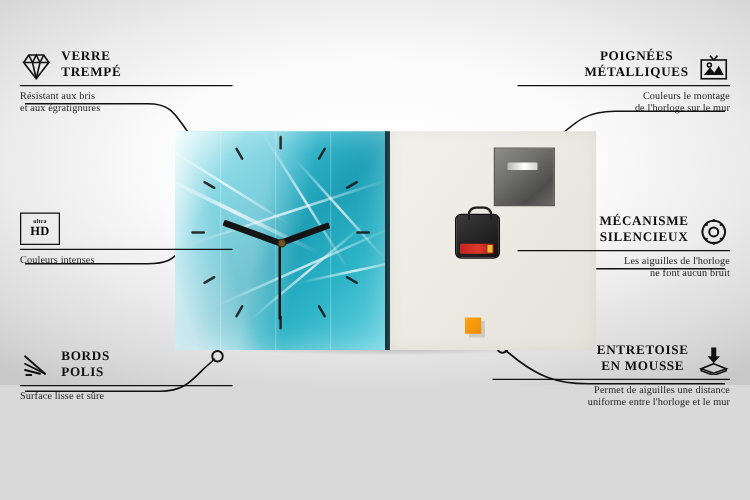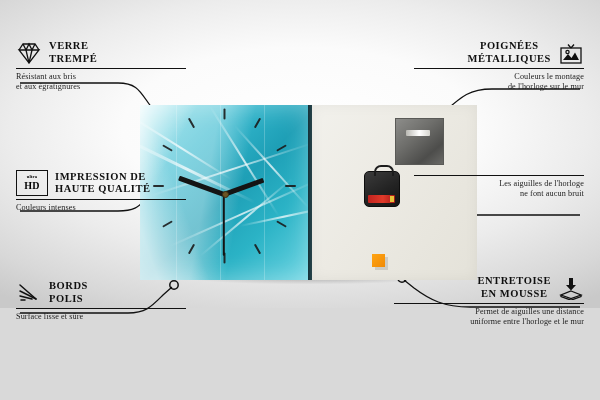--- a/index.html
+++ b/index.html
@@ -175,24 +175,20 @@
     <div class="cal-desc">Résistant aux bris</div>
     <div class="cal-desc">et aux égratignures</div>
   </div>
 
   <div class="callout left" style="left:16px;top:170px;">
     <div class="cal-head">
       <span class="ico-hd">
         <span class="u">ultra</span>
         <span class="h">HD</span>
       </span>
-      <div>
-        <div class="cal-title">IMPRESSION DE</div>
-        <div class="cal-title">HAUTE QUALITÉ</div>
-      </div>
     </div>
     <div class="rule"></div>
     <div class="cal-desc">Couleurs intenses</div>
   </div>
 
   <div class="callout left" style="left:16px;top:280px;">
     <div class="cal-head">
       <span class="ico">
         <svg viewBox="0 0 26 24">
             <g stroke="#111" stroke-width="1.5" stroke-linecap="round">
@@ -228,20 +224,36 @@
         </g>
           </svg>
       </span>
     </div>
     <div class="rule"></div>
     <div class="cal-desc">Couleurs le montage</div>
     <div class="cal-desc">de l'horloge sur le mur</div>
   </div>
 
   <div class="callout right" style="left:414px;top:172px;">
+    <div class="cal-head">
+      <div>
+        <div class="cal-title">MÉCANISME</div>
+        <div class="cal-title">SILENCIEUX</div>
+      </div>
+      <span class="ico">
+        <svg viewBox="0 0 26 24">
+            <g fill="none" stroke="#111" stroke-width="1.6">
+          <path d="M13 3.5 a9 9 0 0 1 7.8 4.5 M20.8 8 a9 9 0 0 1 0 9 M20.8 17 a9 9 0 0 1-7.8 4.5
+                   M13 21.5 a9 9 0 0 1-7.8-4.5 M5.2 17 a9 9 0 0 1 0-9 M5.2 8 a9 9 0 0 1 7.8-4.5"></path>
+          <circle cx="13" cy="12.5" r="3.6"></circle>
+          <path d="M13 2.2 v2.4 M19.9 6.2 l-2 1.2 M19.9 18.8 l-2-1.2 M13 22.8 v-2.4 M6.1 18.8 l2-1.2 M6.1 6.2 l2 1.2"></path>
+        </g>
+          </svg>
+      </span>
+    </div>
     <div class="rule"></div>
     <div class="cal-desc">Les aiguilles de l'horloge</div>
     <div class="cal-desc">ne font aucun bruit</div>
   </div>
 
   <div class="callout right" style="left:394px;top:275px;width:190px;">
     <div class="cal-head">
       <div>
         <div class="cal-title">ENTRETOISE</div>
         <div class="cal-title">EN MOUSSE</div>

